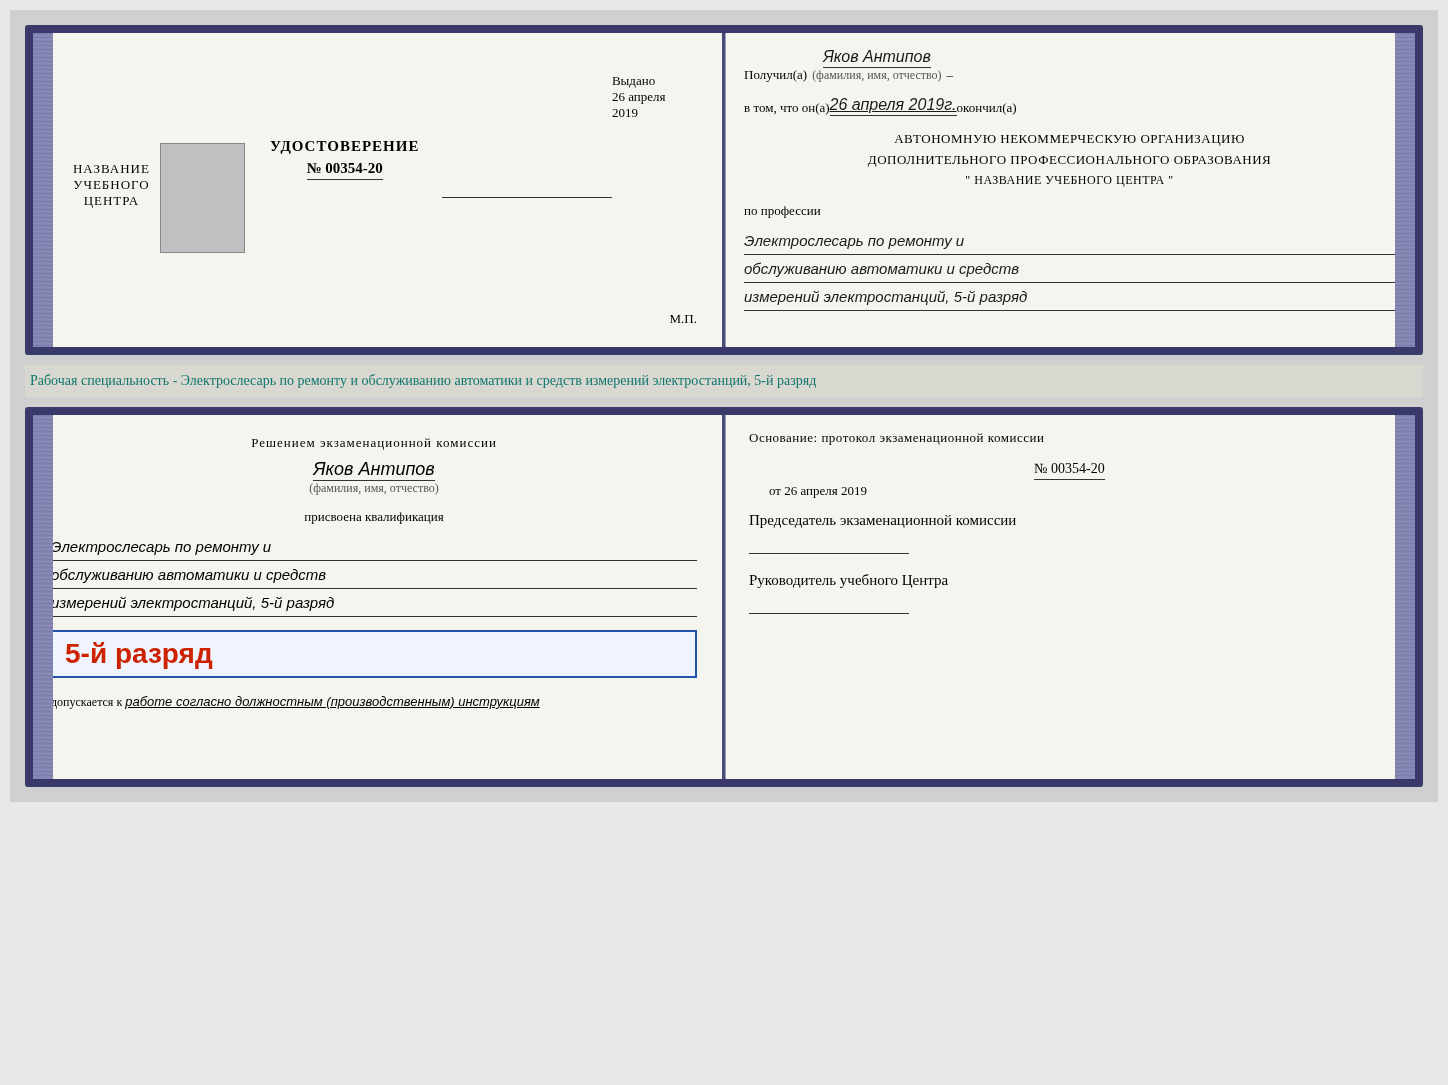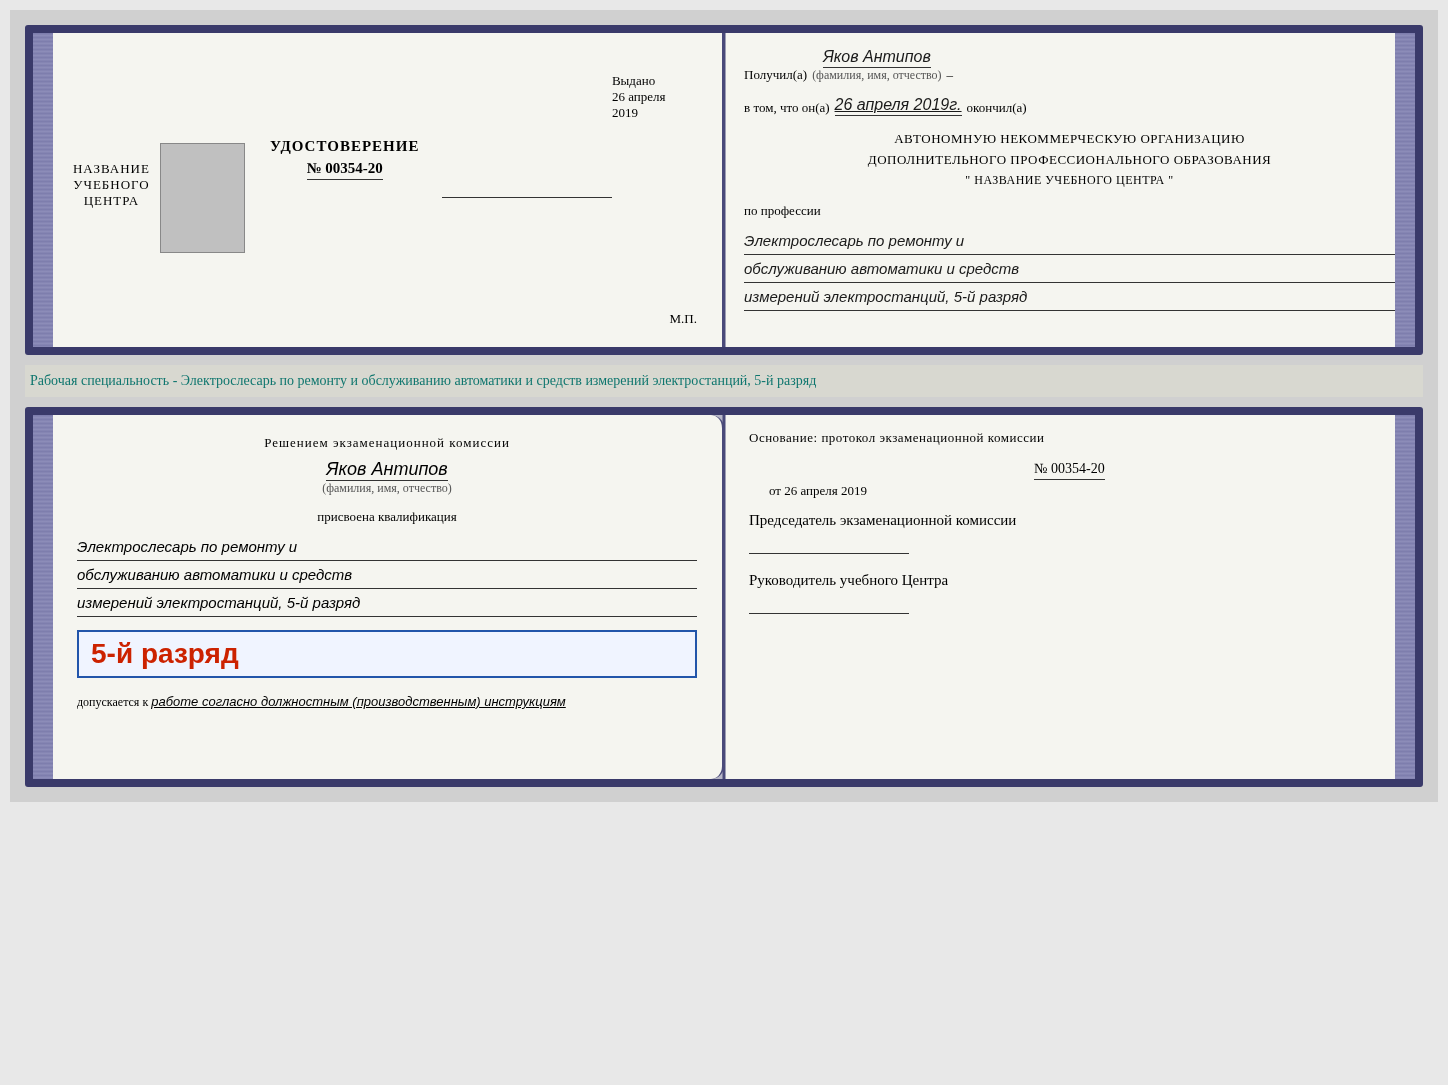--- a/index.html
+++ b/index.html
@@ -130,21 +130,20 @@
     .small-label-wrap {
       display: flex;
       flex-direction: column;
       align-items: center;
     }
 
     .vtom-line {
       font-size: 13px;
       display: flex;
       align-items: flex-end;
-      gap: 5px;
       flex-wrap: wrap;
       margin-top: 5px;
     }
 
     .right-block-text {
       font-size: 13px;
       text-align: center;
       letter-spacing: 0.5px;
       line-height: 1.6;
       margin-top: 5px;
@@ -429,21 +428,21 @@
     <div class="doc-spine-texture-right"></div>
   </div>
 
   <div class="middle-text">
     <span>Рабочая специальность - Электрослесарь по ремонту и обслуживанию автоматики и средств измерений электростанций, 5-й разряд</span>
   </div>
 
   <div class="bottom-document">
     <div class="doc-spine-texture"></div>
 
-    <div class="bottom-left" style="padding-left:44px;border-radius:13px;">
+    <div class="bottom-left" style="padding-left:18px;">
       <div class="resheniem-title">Решением экзаменационной комиссии</div>
 
       <div class="small-label-wrap">
         <span class="name-handwritten">Яков Антипов</span>
         <span class="small-label">(фамилия, имя, отчество)</span>
       </div>
 
       <div class="prisvoena">присвоена квалификация</div>
 
       <div>

